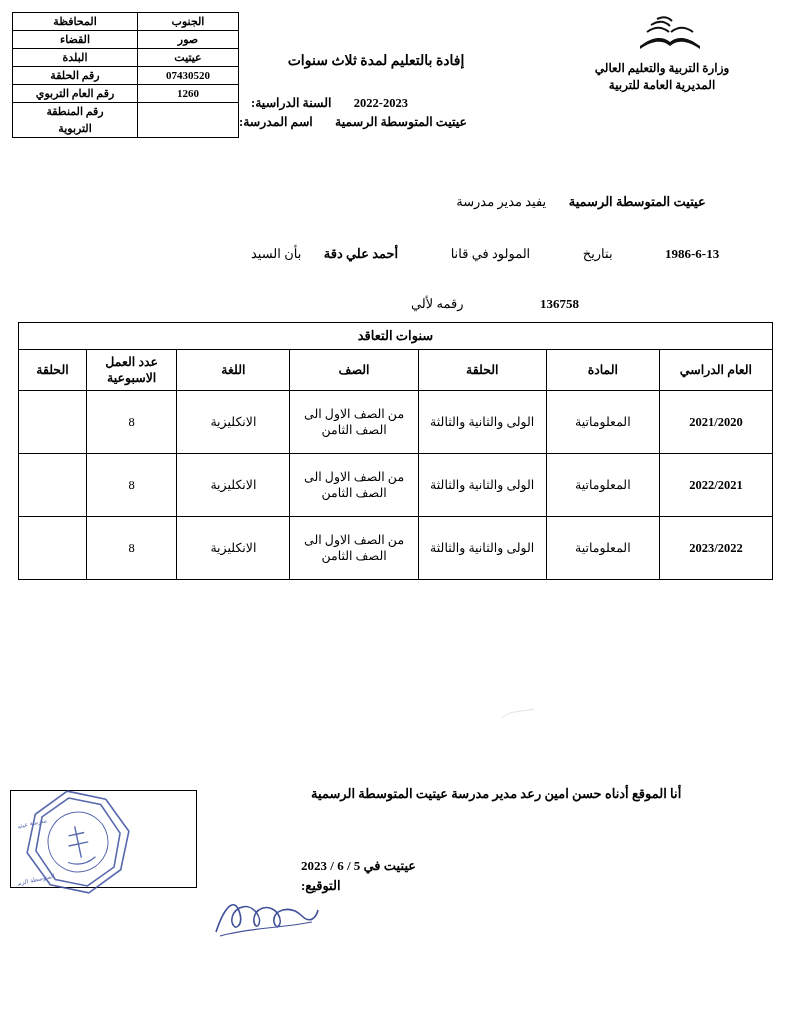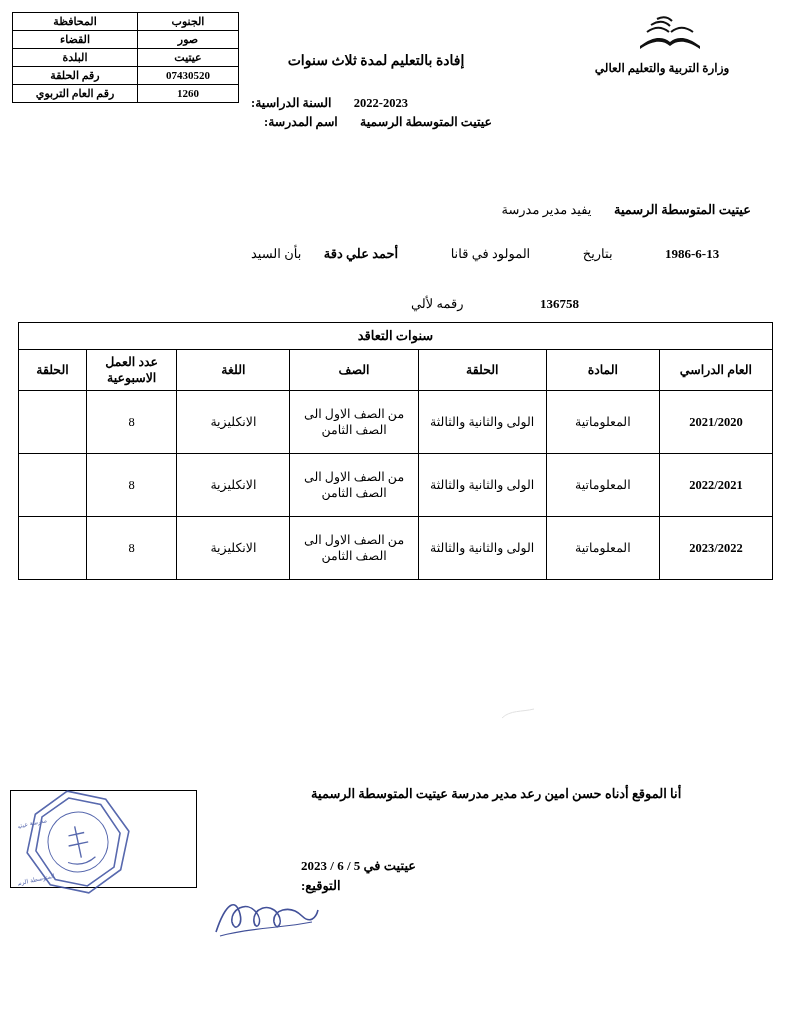--- a/index.html
+++ b/index.html
@@ -76,36 +76,36 @@
     right: 300px;
     width: 240px;
     text-align: left;
     font-size: 12.5px;
     font-weight: bold;
     direction: rtl;
   }
   .school-name {
     position: absolute;
     top: 114px;
-    right: 277px;
+    right: 302px;
     width: 250px;
     text-align: left;
     font-size: 12.5px;
     font-weight: bold;
     direction: rtl;
   }
   .school-name .nm { margin-right: 12px; }
 
   
   .para {
     position: absolute;
     font-size: 13px;
     direction: rtl;
   }
-  .p-director { top: 202px; right: 40px; width: 340px; text-align: right; }
+  .p-director { top: 194px; right: 40px; width: 340px; text-align: center; }
   .p-person   { top: 246px; right: 40px; width: 500px; text-align: left; }
   .p-id       { top: 296px; right: 40px; width: 340px; text-align: left; }
   .b { font-weight: bold; }
   .gap-sm { display: inline-block; width: 16px; }
   .gap-md { display: inline-block; width: 46px; }
   .gap-lg { display: inline-block; width: 70px; }
 
   
   .contract-wrap {
     position: absolute;
@@ -230,35 +230,40 @@
       <td class="label">البلدة</td>
     </tr>
     <tr>
       <td class="value">07430520</td>
       <td class="label">رقم الحلقة</td>
     </tr>
     <tr>
       <td class="value">1260</td>
       <td class="label">رقم العام التربوي</td>
     </tr>
+    <tr>
+      <td class="value"></td>
+      <td class="label">رقم المنطقة التربوية</td>
+    </tr>
   </tbody>
 </table>
 
 <div class="logo">
   <svg viewBox="0 0 70 44" width="70" height="44" aria-hidden="true">
     <path d="M5 34 C18 24, 28 24, 35 30 C42 24, 52 24, 65 34 L65 37 C52 28, 42 28, 35 34 C28 28, 18 28, 5 37 Z" fill="#111"></path>
     <path d="M12 20 C20 14, 28 15, 34 20" stroke="#111" stroke-width="2" fill="none"></path>
     <path d="M16 13 C24 8, 30 9, 35 14" stroke="#111" stroke-width="2" fill="none"></path>
     <path d="M22 7 C28 4, 33 5, 37 9" stroke="#111" stroke-width="2" fill="none"></path>
     <path d="M36 20 C42 15, 50 14, 58 20" stroke="#111" stroke-width="2" fill="none"></path>
   </svg>
 </div>
 
 <div class="ministry">
   <div>وزارة التربية والتعليم العالي</div>
+  <div>المديرية العامة للتربية</div>
 </div>
 
 <div class="doc-title">إفادة بالتعليم لمدة ثلاث سنوات</div>
 
 <div class="school-year">
   <span>2022-2023</span>
   <span class="gap-sm"></span>
   <span>السنة الدراسية:</span>
 </div>
 

